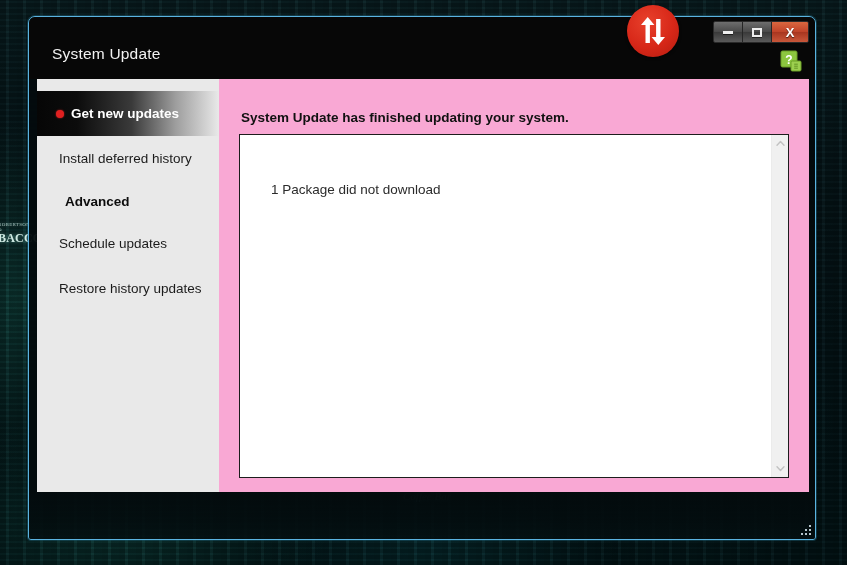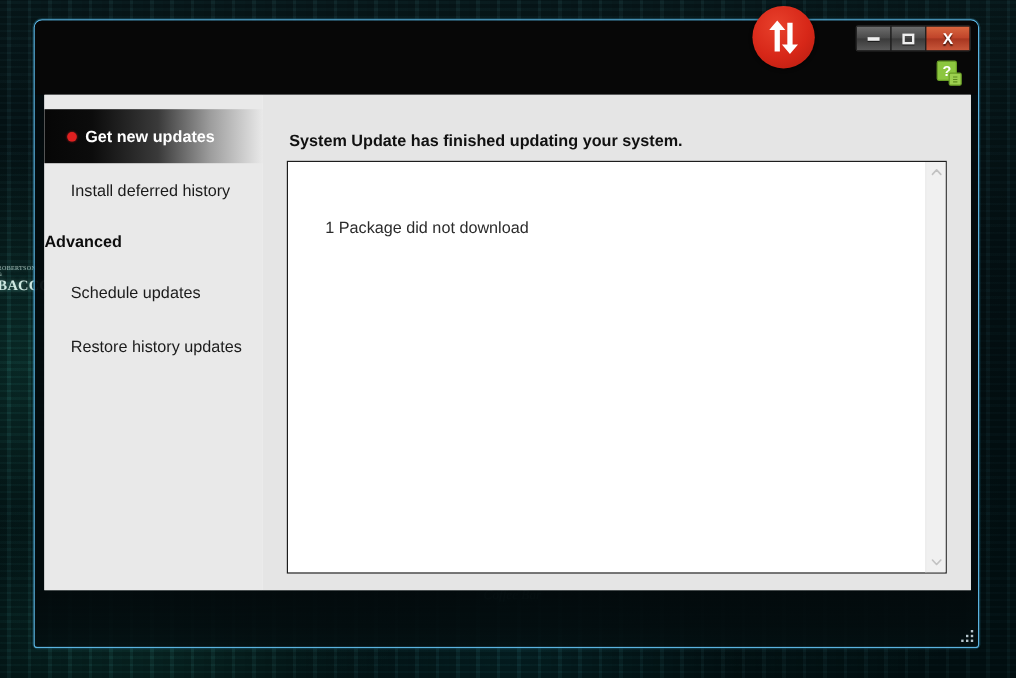--- a/index.html
+++ b/index.html
@@ -212,30 +212,30 @@
     width: 8px;
     height: 8px;
     border-radius: 50%;
     background: #e02020;
     box-shadow: 0 0 2px rgba(230,40,40,.8);
   }
   .nav-heading {
     height: 40px;
     display: flex;
     align-items: center;
-    padding-left: 0;
+    padding-left: 28px;
     font-size: 13.5px;
     font-weight: bold;
     color: #0d0d0d;
   }
 
   
   .main {
     flex: 1 1 auto;
-    background: #e5e5e5;
+    background: #f9a8d4;
     padding: 0;
     position: relative;
     text-align: center;
   }
   .main-heading {
     position: absolute;
     left: 22px;
     top: 31px;
     font-size: 13.5px;
     font-weight: bold;
@@ -338,20 +338,21 @@
     <span class="s1">ROBERTSON</span>
     <span class="s2">&amp;</span>
     <span class="s3">BACCO</span>
   </div>
 
   <div class="bg-coffee">Coffee Bar</div>
 
   <div id="window">
 
     <div class="titlebar">
+      <div class="title-text">System Update</div>
 
       <div class="winbtns">
         <div class="winbtn">
           <span class="gl-min"></span>
         </div>
         <div class="winbtn">
           <span class="gl-max"></span>
         </div>
         <div class="winbtn close">
           <span class="gl-close">X</span>

